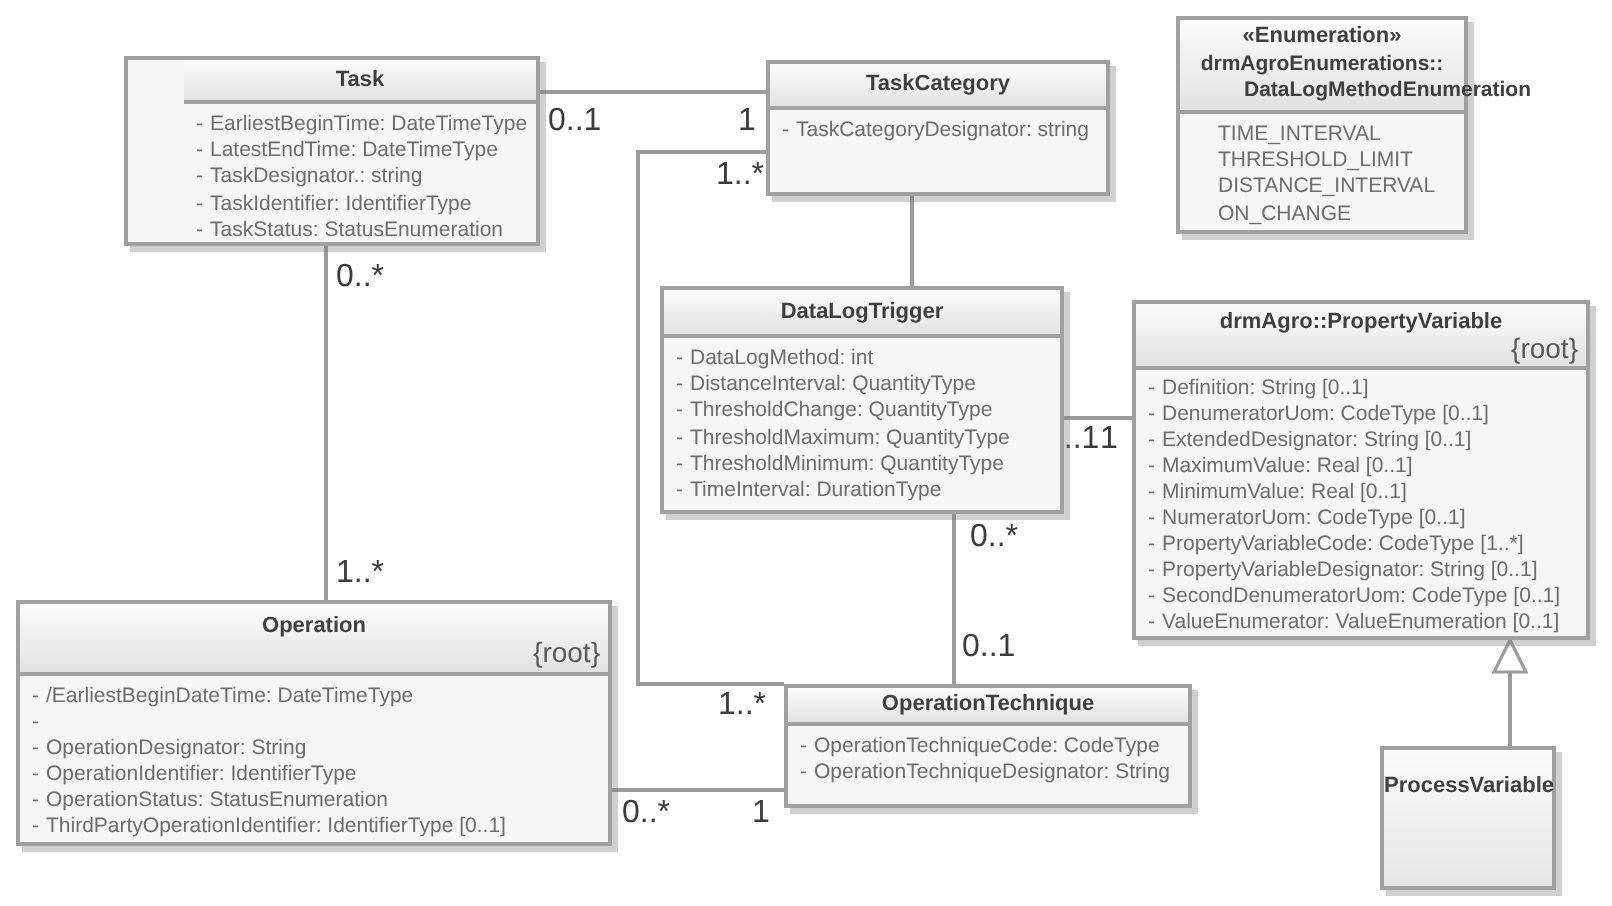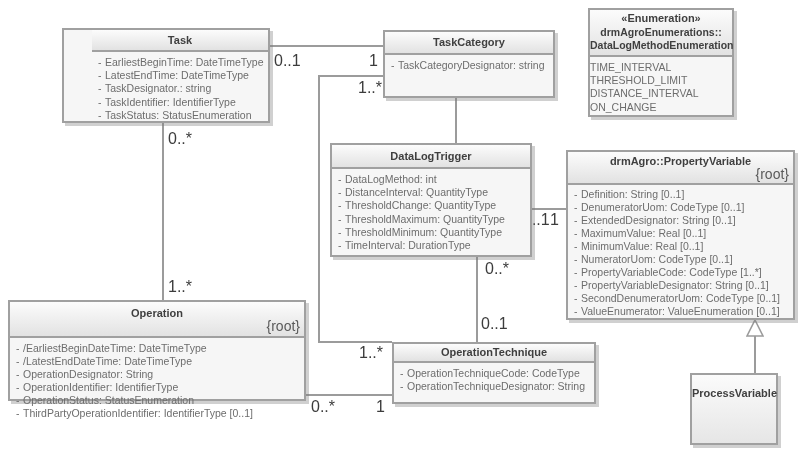--- a/index.html
+++ b/index.html
@@ -25,21 +25,21 @@
     text-align:center; font-weight:bold; font-size:11px; color:#3f3f3f;
     line-height:13px; white-space:nowrap;
   }
   .uml-title .ttag {
     text-align:right; font-size:14px; color:#5a5a5a; padding-right:4px;
     line-height:12px;
   }
   .uml-attrs { padding-top:4px; }
   .attr { display:flex; line-height:13.2px; font-size:10.5px; color:#6d6d6d; white-space:nowrap; }
   .attr .vis { width:13px; padding-left:6px; flex:none; }
-  .lit { line-height:13.2px; font-size:10.5px; color:#6d6d6d; white-space:nowrap; }
+  .lit { line-height:13.2px; font-size:10.5px; color:#6d6d6d; padding-left:19px; white-space:nowrap; }
   .enum-title .tname { line-height:13.5px; }
   .plain-box {
     position:absolute;
     border:2px solid #a0a0a0;
     background:linear-gradient(#fbfbfb,#e6e6e6);
     box-shadow:3px 3px 0 rgba(120,120,120,0.35);
   }
   .plain-box .tname {
     text-align:center; font-weight:bold; font-size:11px; color:#3f3f3f;
     padding-top:12px;
@@ -119,21 +119,21 @@
           <span class="vis">-</span>
           <span class="atxt">TaskCategoryDesignator: string</span>
         </div>
       </div>
   </div>
 
   <div class="uml-class" style="left:588px;top:8px;width:146px;height:109px;">
     <div class="uml-title enum-title" style="height:47px;">
       <div class="tname" style="font-size:11px;">«Enumeration»</div>
       <div class="tname" style="font-size:10.5px;">drmAgroEnumerations::</div>
-      <div class="tname" style="font-size:10.5px;">DataLogMethodEnumeration</div>
+      <div class="tname" style="font-size:10.5px;padding-left:32px;">DataLogMethodEnumeration</div>
     </div>
     <div class="uml-attrs">
 
     <div class="lit">TIME_INTERVAL</div>
         <div class="lit">THRESHOLD_LIMIT</div>
         <div class="lit">DISTANCE_INTERVAL</div>
         <div class="lit">ON_CHANGE</div>
       </div>
   </div>
 
@@ -213,34 +213,33 @@
           <span class="vis">-</span>
           <span class="atxt">SecondDenumeratorUom: CodeType [0..1]</span>
         </div>
         <div class="attr" style="line-height:13px;">
           <span class="vis">-</span>
           <span class="atxt">ValueEnumerator: ValueEnumeration [0..1]</span>
         </div>
       </div>
   </div>
 
-  <div class="uml-class" style="left:8px;top:300px;width:298px;height:101px;">
+  <div class="uml-class" style="left:8px;top:300px;width:298px;height:123px;">
     <div class="uml-title" style="height:36px;">
       <div class="tname">Operation</div>
       <div class="ttag">{root}</div>
     </div>
     <div class="uml-attrs">
 
     <div class="attr" style="line-height:13px;">
           <span class="vis">-</span>
           <span class="atxt">/EarliestBeginDateTime: DateTimeType</span>
         </div>
         <div class="attr" style="line-height:13px;">
           <span class="vis">-</span>
-          <span class="atxt">/LatestEndDateTime: DateTimeType</span>
         </div>
         <div class="attr" style="line-height:13px;">
           <span class="vis">-</span>
           <span class="atxt">OperationDesignator: String</span>
         </div>
         <div class="attr" style="line-height:13px;">
           <span class="vis">-</span>
           <span class="atxt">OperationIdentifier: IdentifierType</span>
         </div>
         <div class="attr" style="line-height:13px;">

